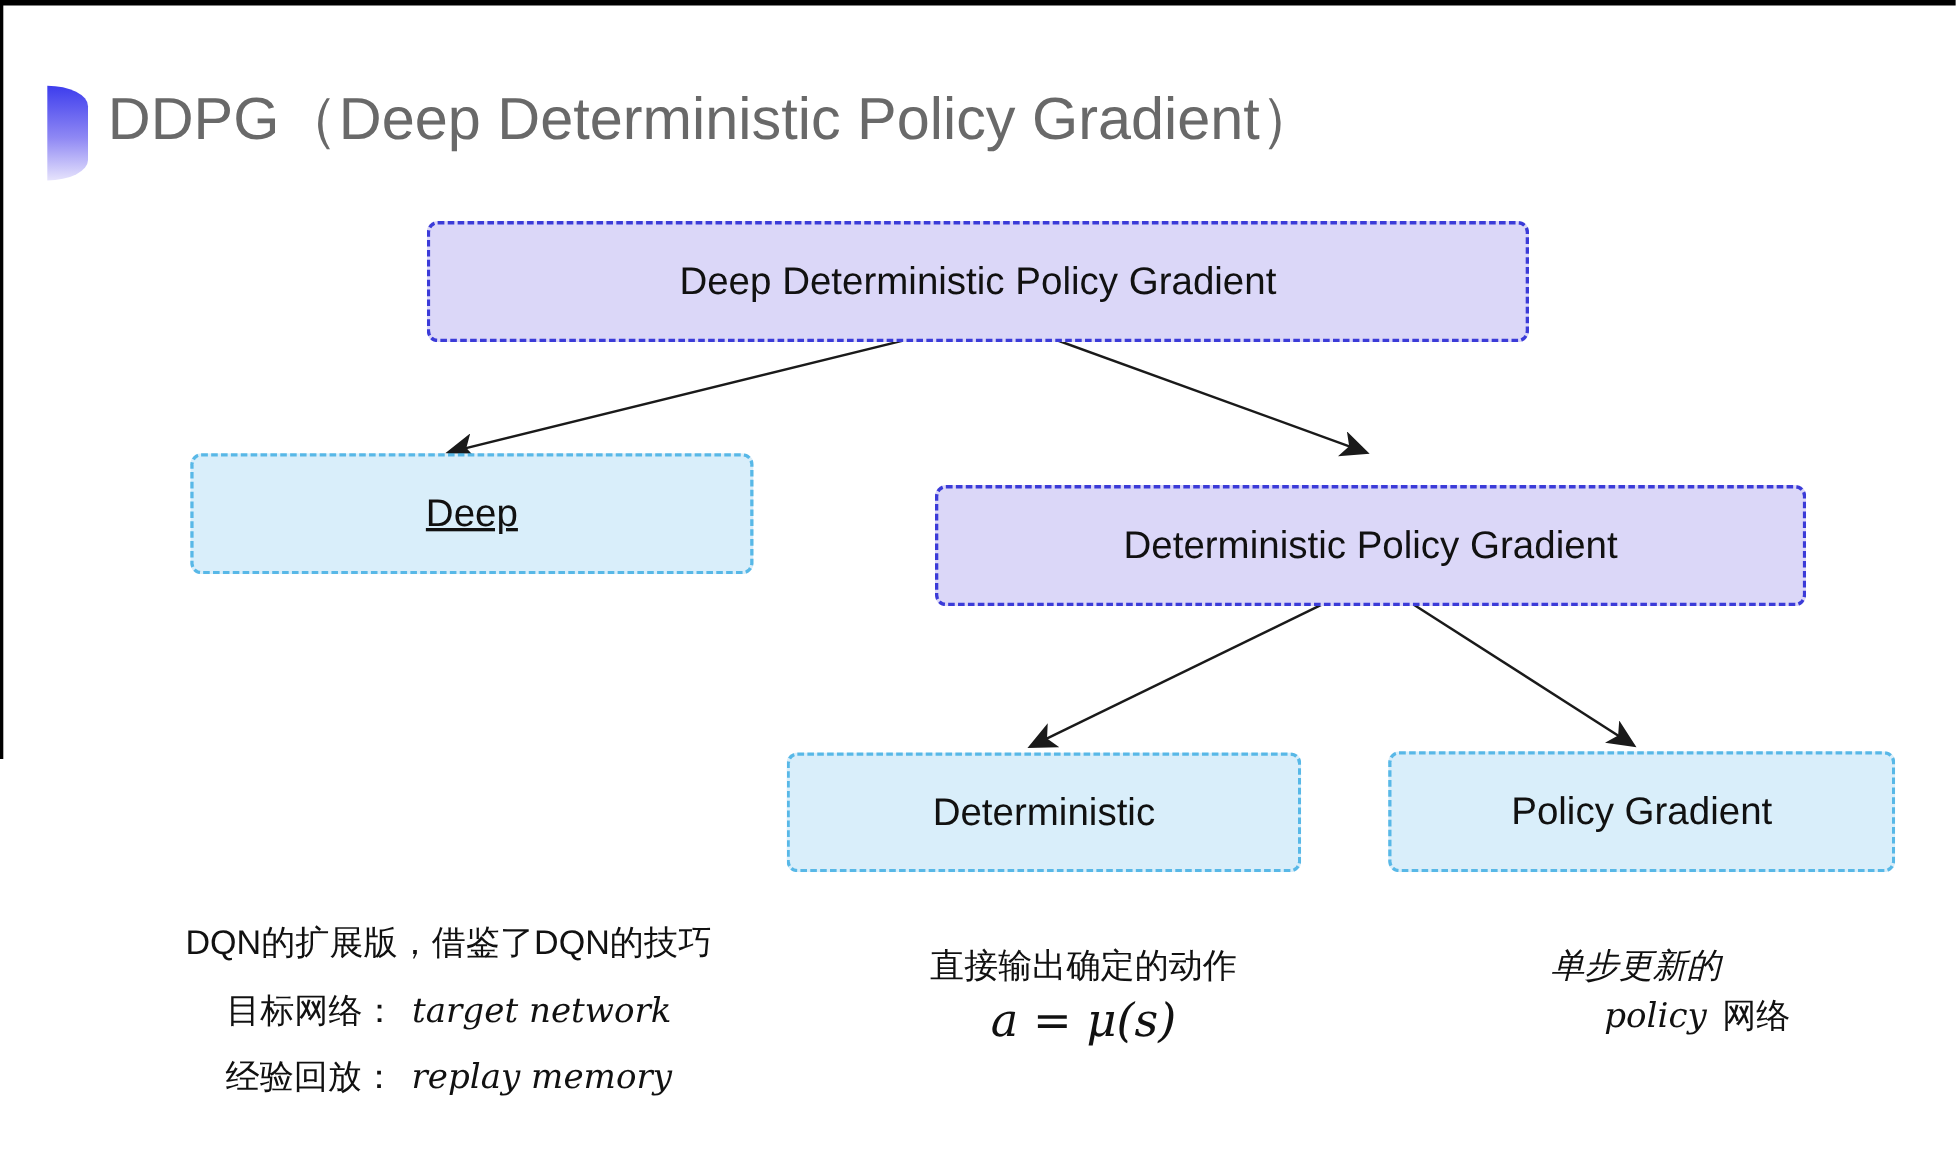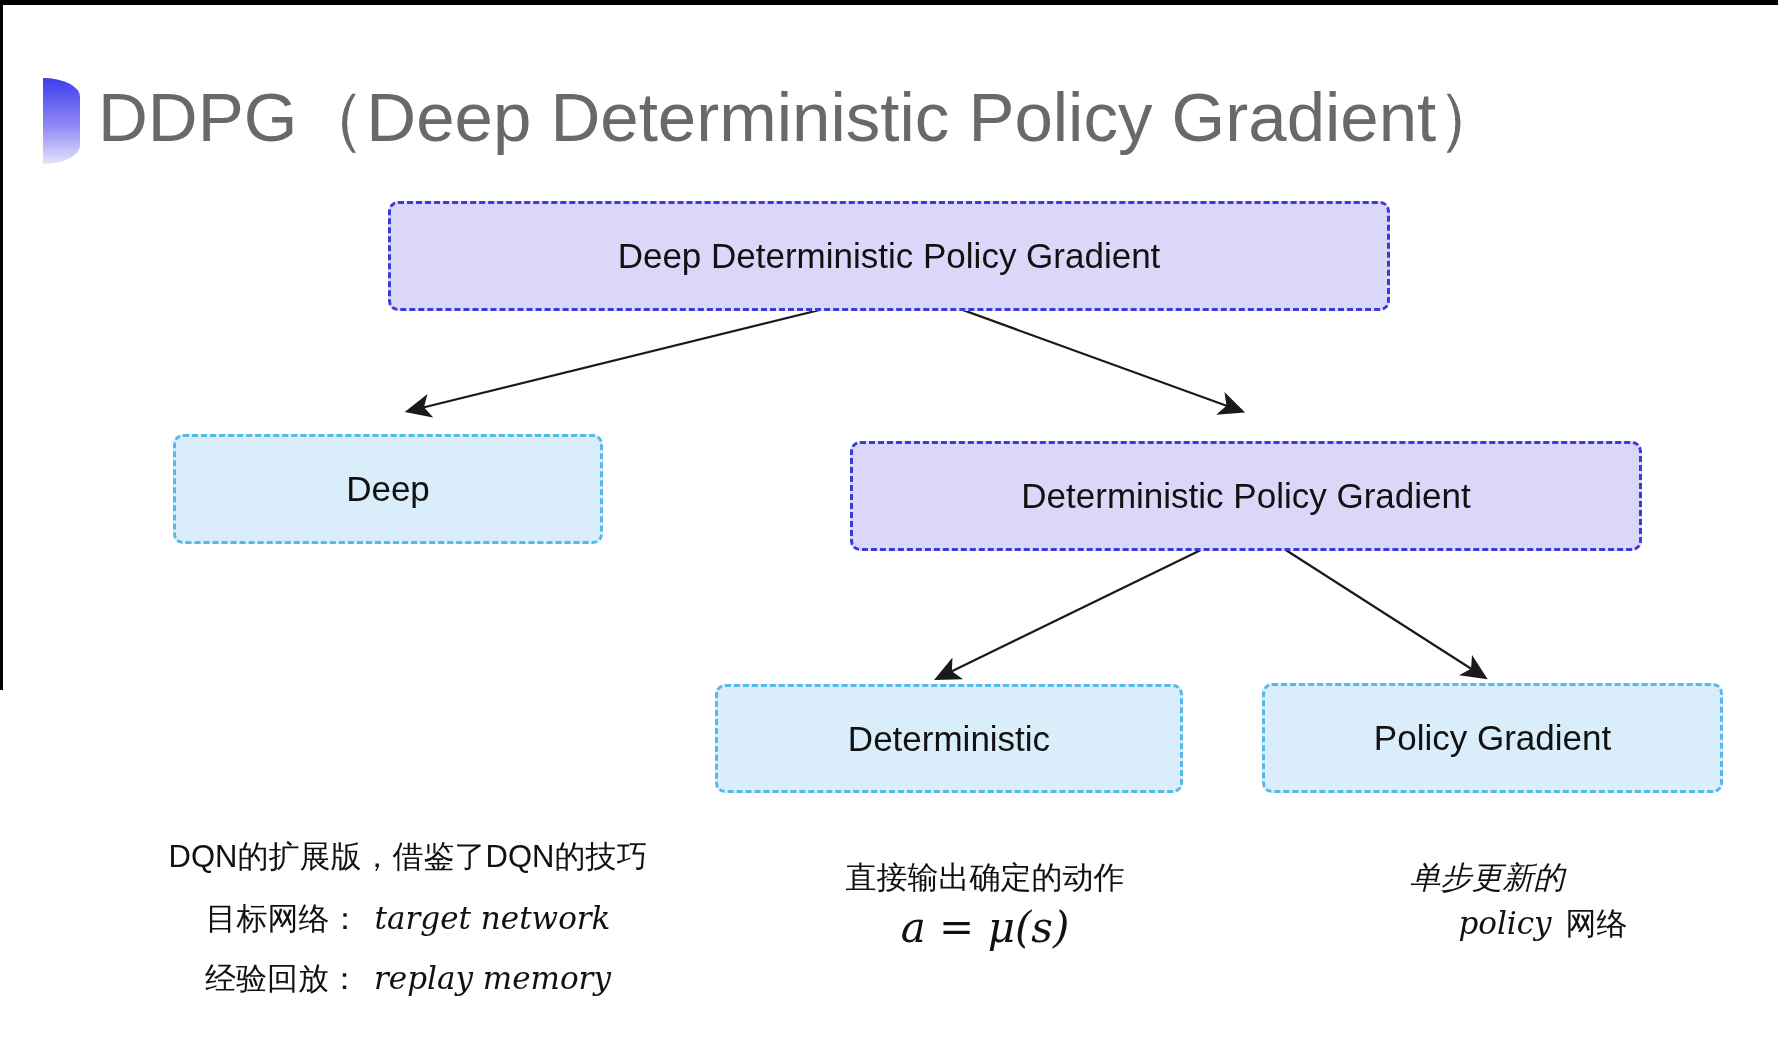--- a/index.html
+++ b/index.html
@@ -12,31 +12,31 @@
     font-family:"Liberation Sans",sans-serif;}
   .stage{position:relative;width:1778px;height:1056px;background:#fff;}
 
   .top-border{position:absolute;left:0;top:0;width:1778px;height:5px;background:#000;}
   .left-border{position:absolute;left:0;top:0;width:3px;height:690px;background:#000;}
 
   .bullet{position:absolute;left:43px;top:78px;width:37px;height:86px;
     border-radius:0 86px 86px 0 / 0 43px 43px 0;
     background:linear-gradient(180deg,#3d3ded 0%,#8f88f4 55%,#e6e3fc 100%);}
 
-  .page-title{position:absolute;left:98px;top:72px;font-size:69px;font-weight:500;
+  .page-title{position:absolute;left:98px;top:72px;font-size:54px;font-weight:500;
     color:var(--title-gray);letter-spacing:0px;white-space:nowrap;}
 
   .node{position:absolute;display:flex;align-items:center;justify-content:center;
     border-radius:10px;border:3px dashed;font-size:35px;font-weight:500;color:#111;
     white-space:nowrap;}
   .node.purple{background:var(--purple-fill);border-color:var(--purple-border);margin-top:24px;}
   .node.blue{background:var(--blue-fill);border-color:var(--blue-border);}
 
   #node-ddpg{left:388px;top:177px;width:1002px;height:110px;}
-  #node-deep{left:173px;top:434px;width:430px;height:110px;}
+  #node-deep{left:173px;top:412px;width:512px;height:110px;text-decoration:underline;}
   #node-dpg {left:850px;top:417px;width:792px;height:110px;}
   #node-det {left:715px;top:684px;width:468px;height:109px;}
   #node-pg  {left:1262px;top:683px;width:461px;height:110px;}
 
   #edges{position:absolute;left:0;top:0;width:1778px;height:1056px;pointer-events:none;}
 
   .note{position:absolute;text-align:center;font-size:31px;font-weight:500;color:#111;
     white-space:nowrap;}
   .serif-italic{font-family:"DejaVu Serif",serif;font-style:italic;font-weight:400;}
   .note .gap{display:inline-block;width:14px;}

